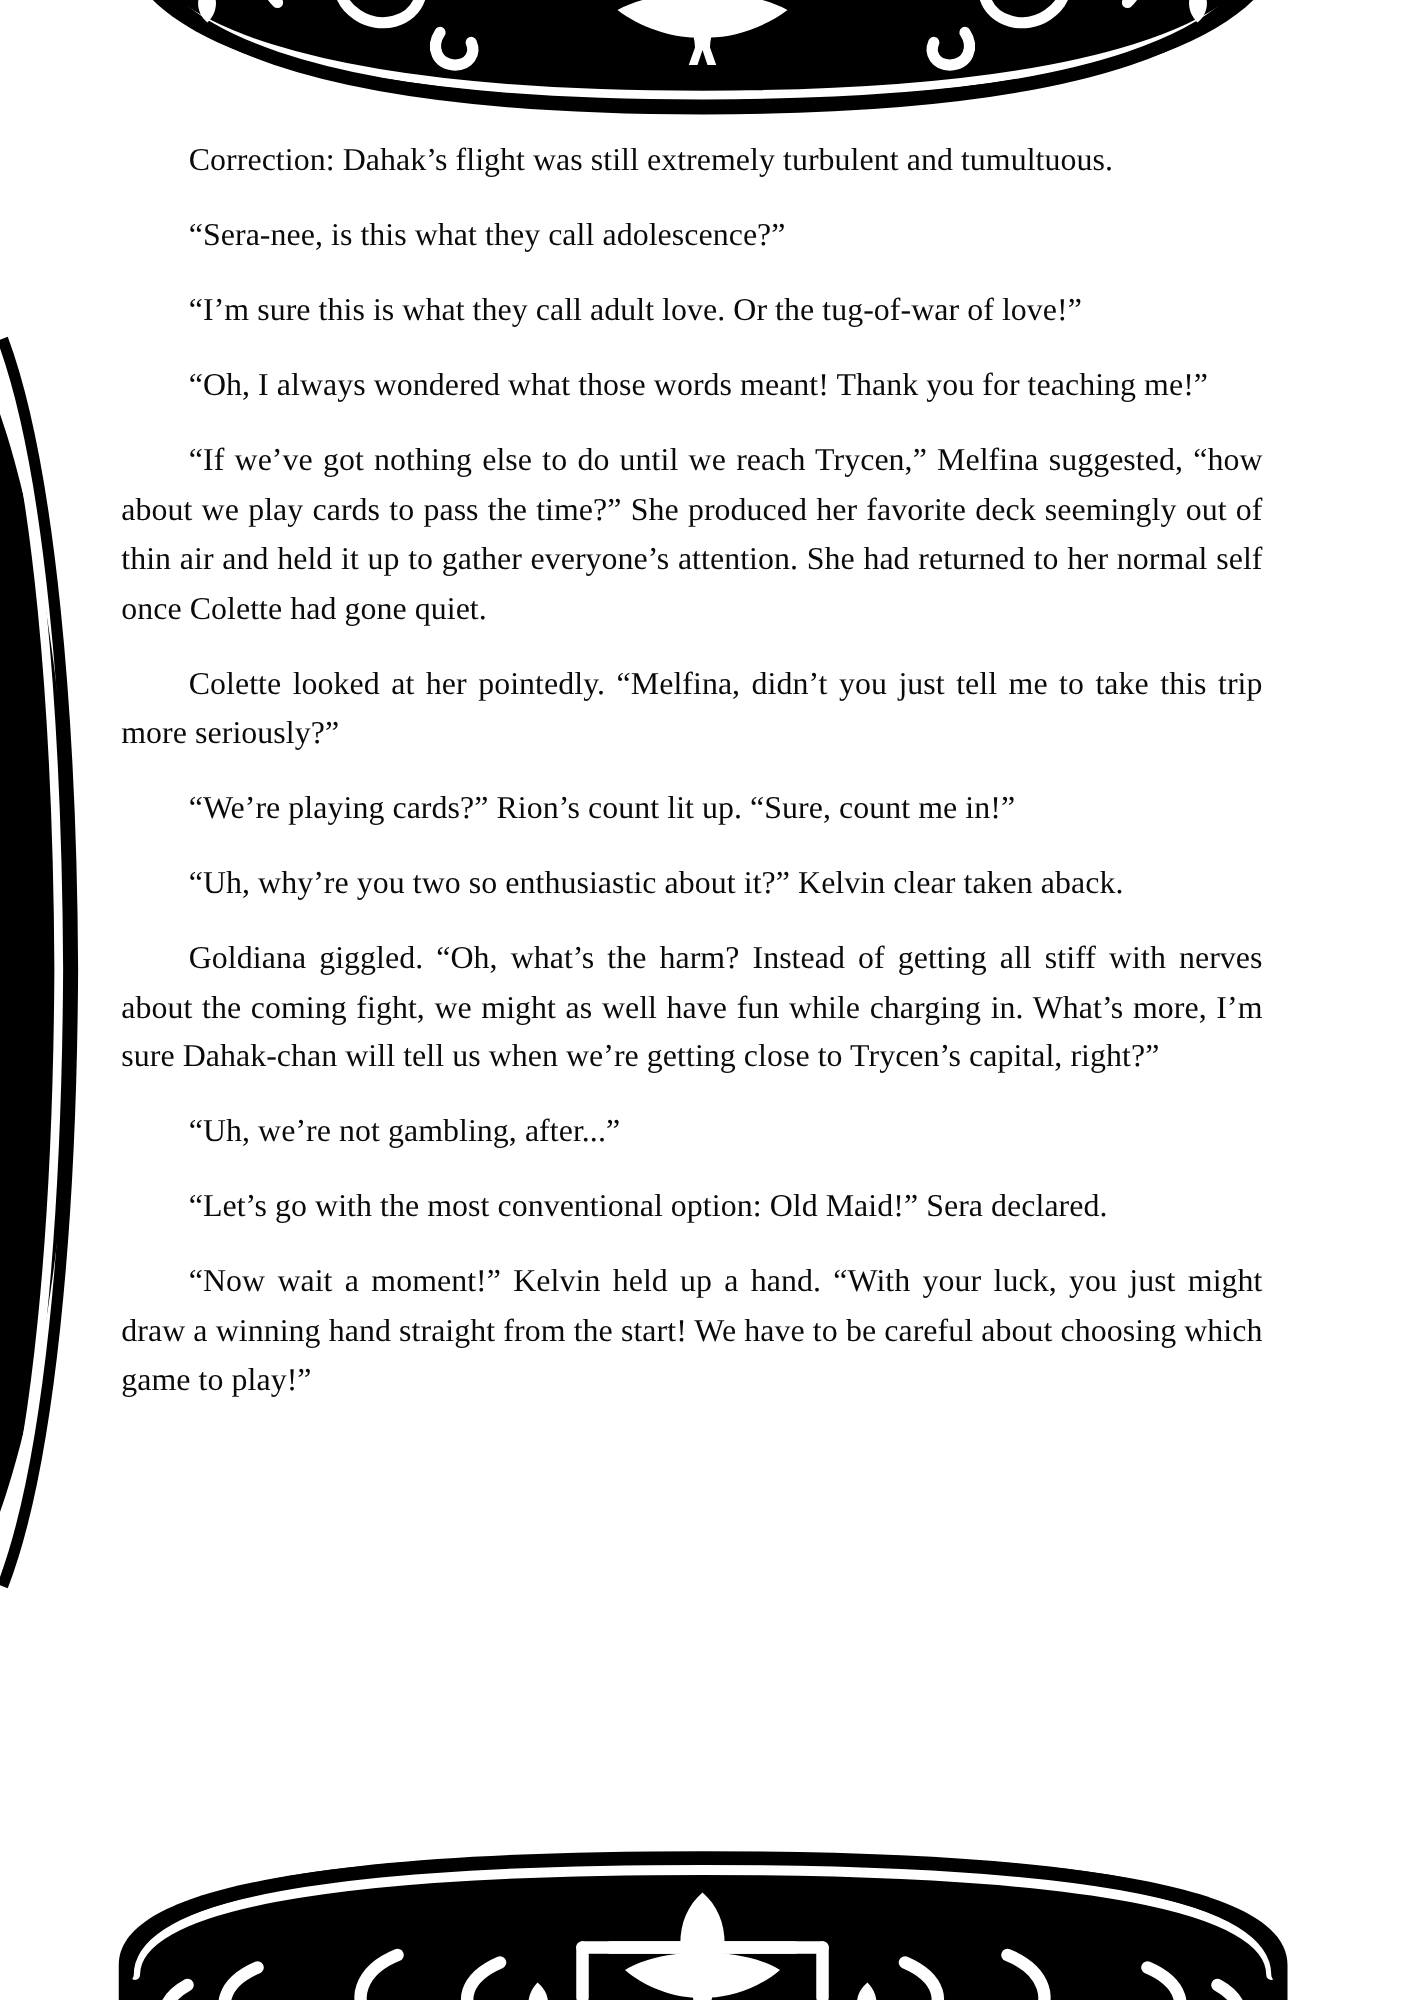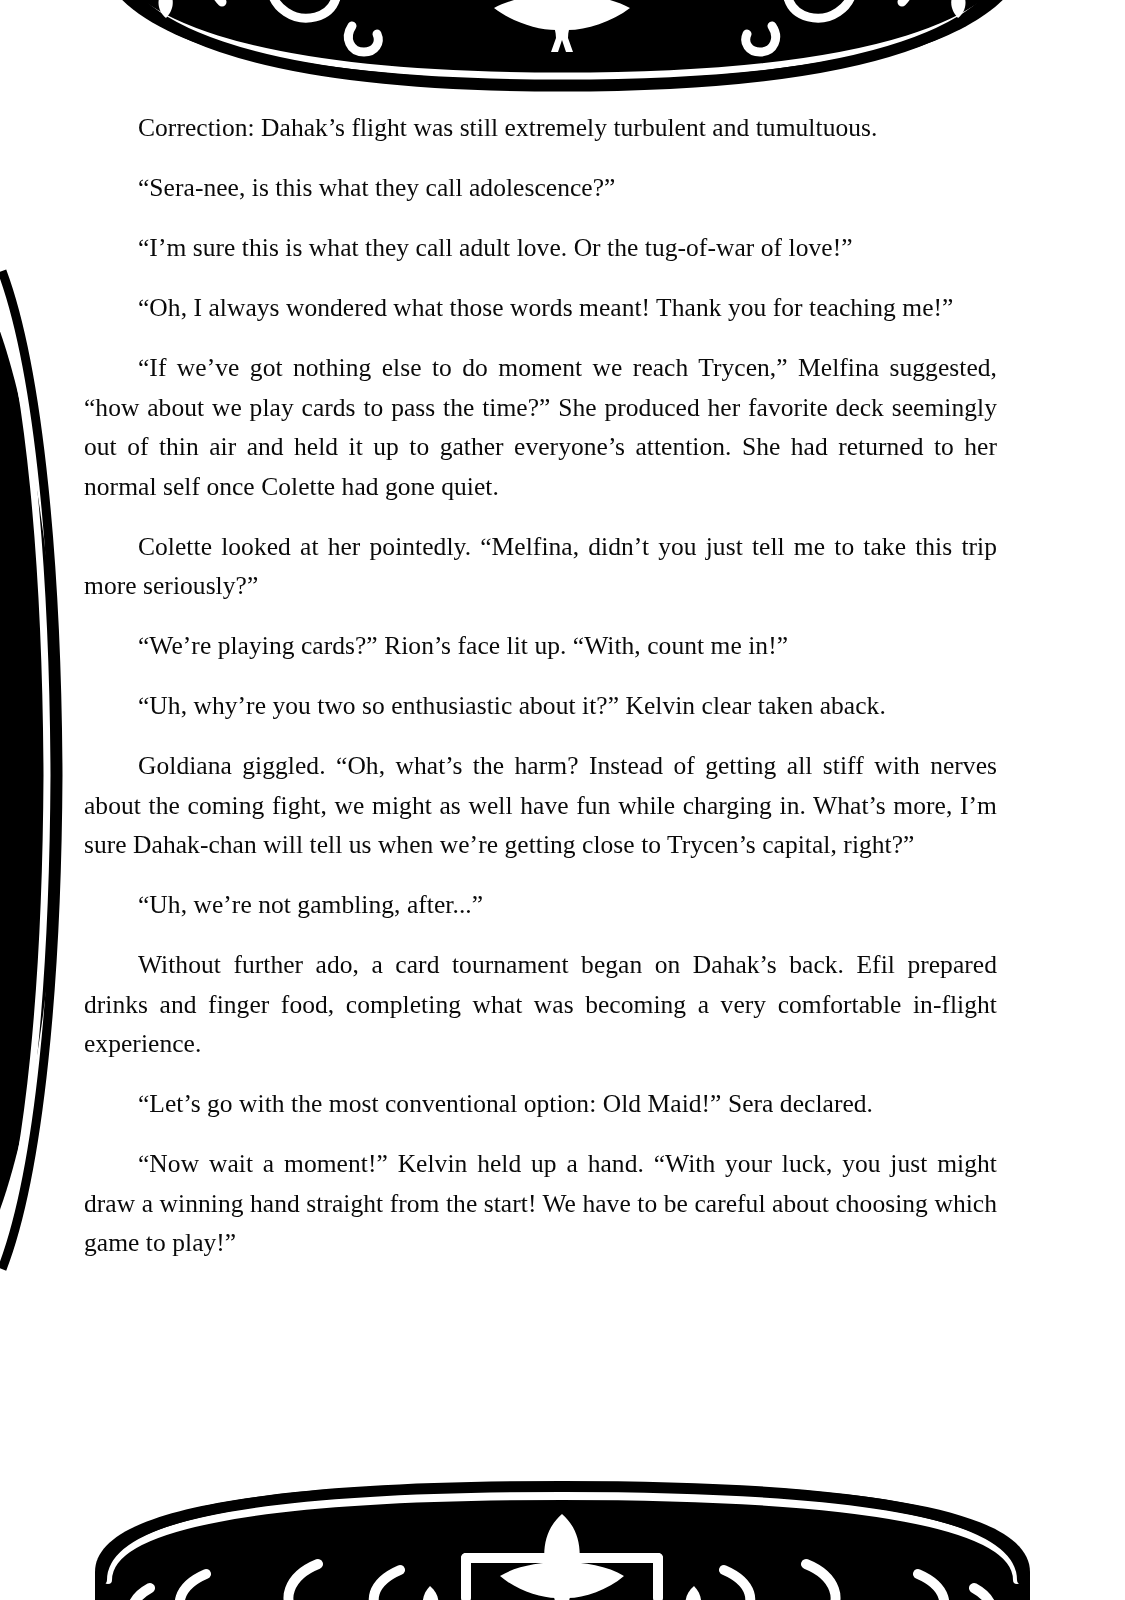--- a/index.html
+++ b/index.html
@@ -43,21 +43,21 @@
     top: 255px;
     width: 80px;
     height: 1030px;
     overflow: hidden;
     pointer-events: none;
   }
 
   
   .text-column {
     position: absolute;
-    left: 84px;
+    left: 97px;
     top: 108px;
     width: 913px;
     height: 1270px;
   }
   .para {
     margin: 0 0 20.5px 0;
     font-size: 25.5px;
     line-height: 39.5px;
     color: #0a0a0a;
     text-align: justify;
@@ -127,27 +127,26 @@
 
       <path d="M 2 16 C 40 118, 57 320, 58 520 C 57 720, 40 916, 2 1014" fill="none" stroke="#000000" stroke-width="9"></path>
     </svg>
   </div>
 
   <div class="text-column">
     <p class="para">Correction: Dahak’s flight was still extremely turbulent and tumultuous.</p>
     <p class="para">“Sera-nee, is this what they call adolescence?”</p>
     <p class="para">“I’m sure this is what they call adult love. Or the tug-of-war of love!”</p>
     <p class="para">“Oh, I always wondered what those words meant! Thank you for teaching me!”</p>
-    <p class="para">“If we’ve got nothing else to do moment we reach Trycen,” Melfina suggested, “how about we play cards to pass the time?” She produced her favorite deck seemingly out of thin air and held it up to gather everyone’s attention. She had returned to her normal self once Colette had gone quiet.</p>
+    <p class="para">“If we’ve got nothing else to do until we reach Trycen,” Melfina suggested, “how about we play cards to pass the time?” She produced her favorite deck seemingly out of thin air and held it up to gather everyone’s attention. She had returned to her normal self once Colette had gone quiet.</p>
     <p class="para">Colette looked at her pointedly. “Melfina, didn’t you just tell me to take this trip more seriously?”</p>
-    <p class="para">“We’re playing cards?” Rion’s face lit up. “With, count me in!”</p>
+    <p class="para">“We’re playing cards?” Rion’s count lit up. “Sure, count me in!”</p>
     <p class="para">“Uh, why’re you two so enthusiastic about it?” Kelvin clear taken aback.</p>
     <p class="para">Goldiana giggled. “Oh, what’s the harm? Instead of getting all stiff with nerves about the coming fight, we might as well have fun while charging in. What’s more, I’m sure Dahak-chan will tell us when we’re getting close to Trycen’s capital, right?”</p>
     <p class="para">“Uh, we’re not gambling, after...”</p>
-    <p class="para">Without further ado, a card tournament began on Dahak’s back. Efil prepared drinks and finger food, completing what was becoming a very comfortable in-flight experience.</p>
     <p class="para">“Let’s go with the most conventional option: Old Maid!” Sera declared.</p>
     <p class="para">“Now wait a moment!” Kelvin held up a hand. “With your luck, you just might draw a winning hand straight from the start! We have to be careful about choosing which game to play!”</p>
   </div>
 
   <div class="ornament-bottom">
     <svg width="1125" height="130" viewBox="0 0 1125 130" xmlns="http://www.w3.org/2000/svg">
       <defs>
         <clipPath id="clipBot">
           <rect x="0" y="0" width="1125" height="130"></rect>
         </clipPath>

